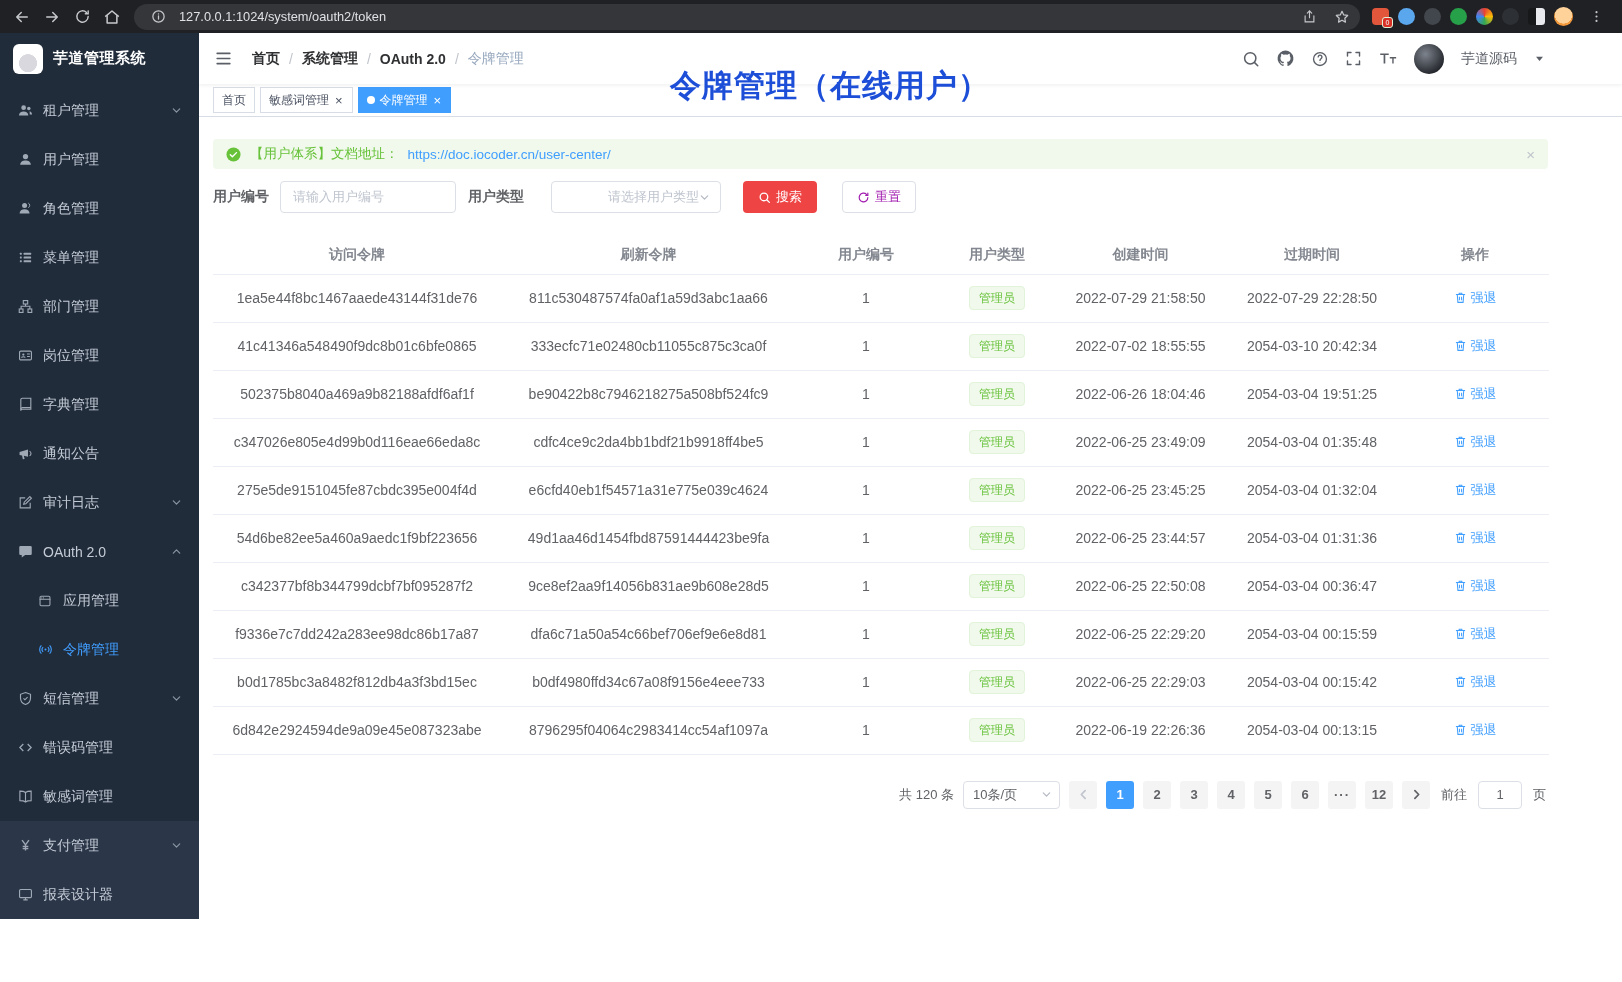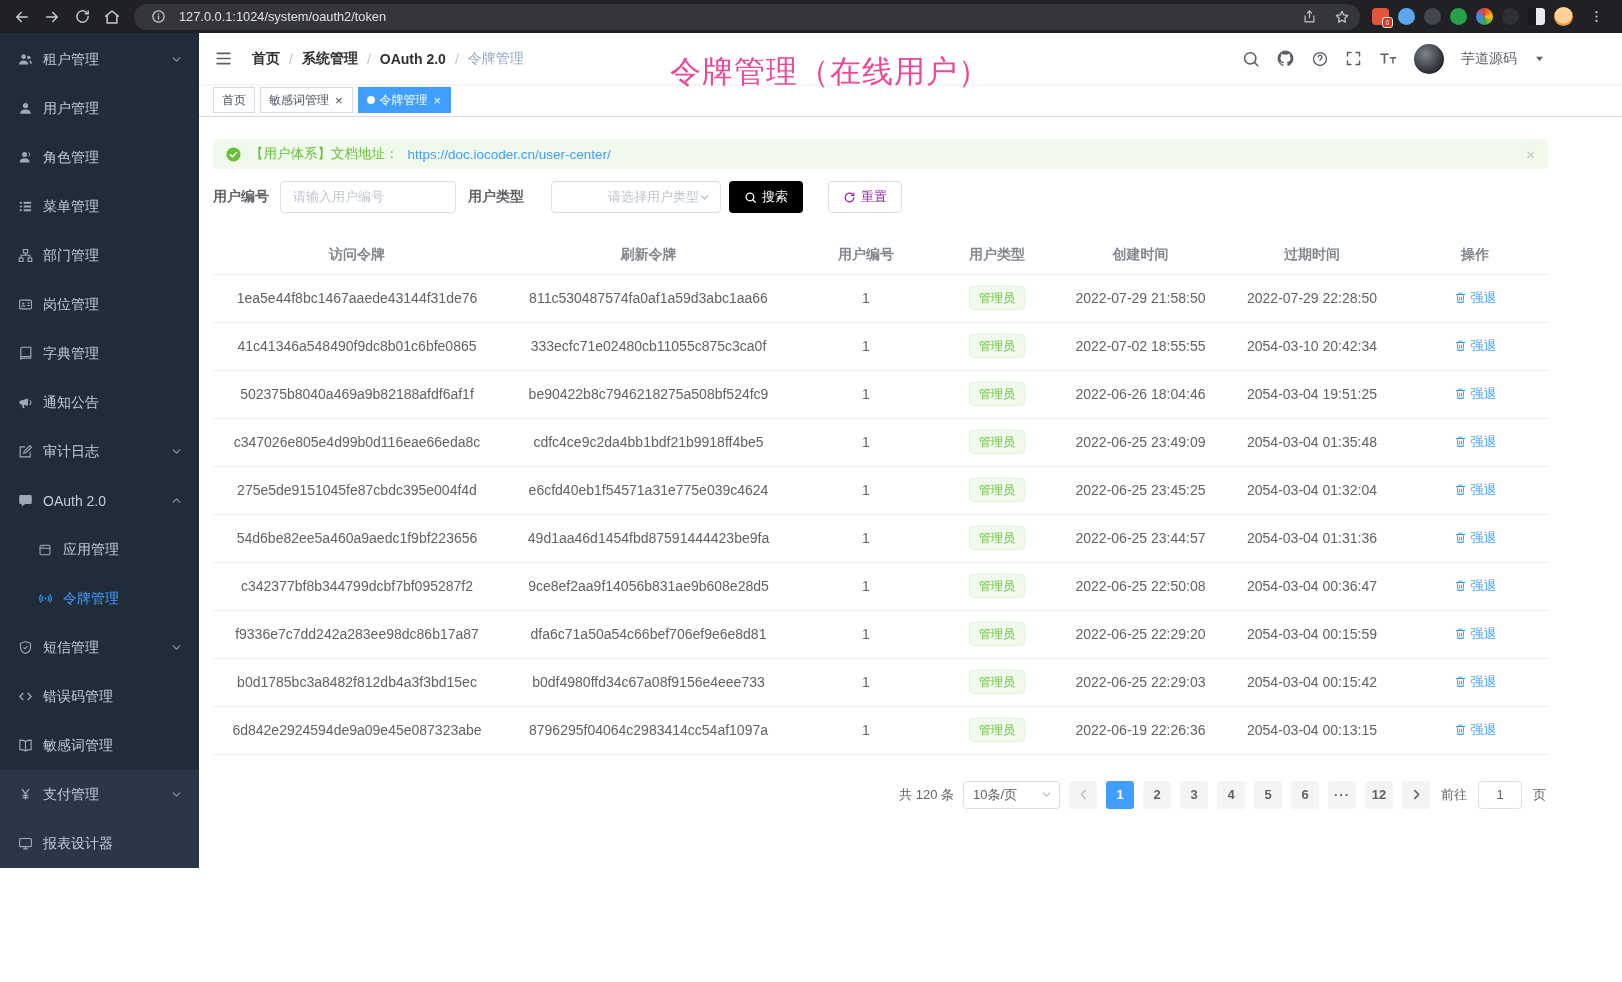--- a/index.html
+++ b/index.html
@@ -68,40 +68,40 @@
 .alert-close{margin-left:auto;color:#c0c4cc;font-size:15px;cursor:pointer}
 .filter{display:flex;align-items:center;margin-top:12px;font-size:14px}
 .f-label{font-weight:700;color:#606266;margin-right:11px}
 .f-label2{margin-left:12px}
 .f-input{width:176px;height:32px;border:1px solid #dcdfe6;border-radius:4px;padding:0 12px;font-size:13px;color:#606266;outline:none;font-family:Liberation Serif, serif}
 .f-input::placeholder{color:#bfc4ce}
 .f-select{width:170px;height:32px;border:1px solid #dcdfe6;border-radius:4px;display:flex;align-items:center;justify-content:flex-end;padding:0 10px 0 12px;margin-left:16px;cursor:pointer;background:#fff}
 .f-placeholder{color:#bfc4ce;font-size:13px}
 .sel-caret{display:flex;color:#b3b8c2}
 .btn{height:32px;display:inline-flex;align-items:center;gap:5px;padding:0 14px;border-radius:4px;font-size:13px;border:1px solid transparent;cursor:pointer;font-family:inherit}
-.btn-primary{background:#000000;color:#fff;margin-left:8px}
+.btn-primary{background:#ef4444;color:#fff;margin-left:22px}
 .btn-plain{background:#fff;border-color:#dcdfe6;color:#a21caf;margin-left:25px}
 .btn .btn-ic{display:flex}
 .data-table{width:100%;border-collapse:collapse;table-layout:fixed;margin-top:24px;font-size:14px}
 .data-table th{height:37px;font-weight:600;color:#83878f;text-align:center;border-bottom:1px solid #ebeef5;white-space:nowrap}
 .data-table td{height:48px;color:#606266;text-align:center;border-bottom:1px solid #ebeef5;white-space:nowrap;overflow:hidden}
 .badge{display:inline-block;background:#f0f9eb;border:1px solid #e1f3d8;color:#67c23a;font-size:12px;line-height:1;padding:5px 9px;border-radius:4px}
 .action-link{display:inline-flex;align-items:center;gap:4px;color:#409eff;font-size:13px;cursor:pointer}
 .trash{display:flex}
 .pagination{display:flex;align-items:center;justify-content:flex-end;gap:9px;margin-top:26px;font-size:13px;color:#606266}
 .pg-total{}
 .pg-size{width:97px;height:28px;border:1px solid #dcdfe6;border-radius:4px;display:flex;align-items:center;justify-content:space-between;padding:0 7px 0 9px;cursor:pointer;background:#fff;font-size:13px}
 .page-btn{min-width:28px;height:28px;border:none;border-radius:3px;background:#f4f4f5;color:#606266;font-size:13px;font-weight:600;display:inline-flex;align-items:center;justify-content:center;cursor:pointer;font-family:inherit;padding:0 5px}
 .page-btn.active{background:#409eff;color:#fff}
 .page-btn.more{letter-spacing:1px}
 .nav-btn.disabled{color:#c0c4cc;cursor:default}
 .pg-goto-label{margin:0 2px}
 .pg-input{width:44px;height:28px;border:1px solid #dcdfe6;border-radius:4px;text-align:center;font-size:13px;color:#606266;outline:none;font-family:inherit}
 
-.annotation{position:absolute;left:670px;top:55px;font-size:31px;font-weight:400;color:#ec4899;line-height:1.1;z-index:60;letter-spacing:1px;white-space:nowrap}
+.annotation{position:absolute;left:670px;top:69px;font-size:31px;font-weight:700;color:#1d4ed8;line-height:1.1;z-index:60;letter-spacing:1px;white-space:nowrap}
 </style>
 </head>
 <body>
 
 <div class="screen">
 
   <div class="browser">
     <span class="b-ic">
         <svg width="18" height="18" viewBox="0 0 24 24" fill="none" stroke="currentColor" stroke-width="2" stroke-linecap="round" stroke-linejoin="round">
           <path d="M19 12H5m6 6l-6-6 6-6"></path>
@@ -162,20 +162,24 @@
             <circle cx="12" cy="12" r="1.7"></circle>
             <circle cx="12" cy="19" r="1.7"></circle>
           </svg>
         </span>
     </div>
   </div>
 
   <div class="app">
 
     <aside class="sidebar">
+      <div class="logo-row">
+        <span class="logo-img"></span>
+        <span class="logo-title">芋道管理系统</span>
+      </div>
       <nav class="menu" id="menu-main">
           <div class="menu-item">
             <span class="mi">
               <svg width="15" height="15" viewBox="0 0 24 24" fill="currentColor">
                 <circle cx="9" cy="7.5" r="3.8"></circle>
                 <path d="M1.5 20c0-4.2 3.4-6.5 7.5-6.5s7.5 2.3 7.5 6.5z"></path>
                 <circle cx="17.3" cy="8.6" r="2.8"></circle>
                 <path d="M18.6 13.2c2.4.7 3.9 2.6 3.9 5.3h-3.7z"></path>
               </svg>
             </span>

